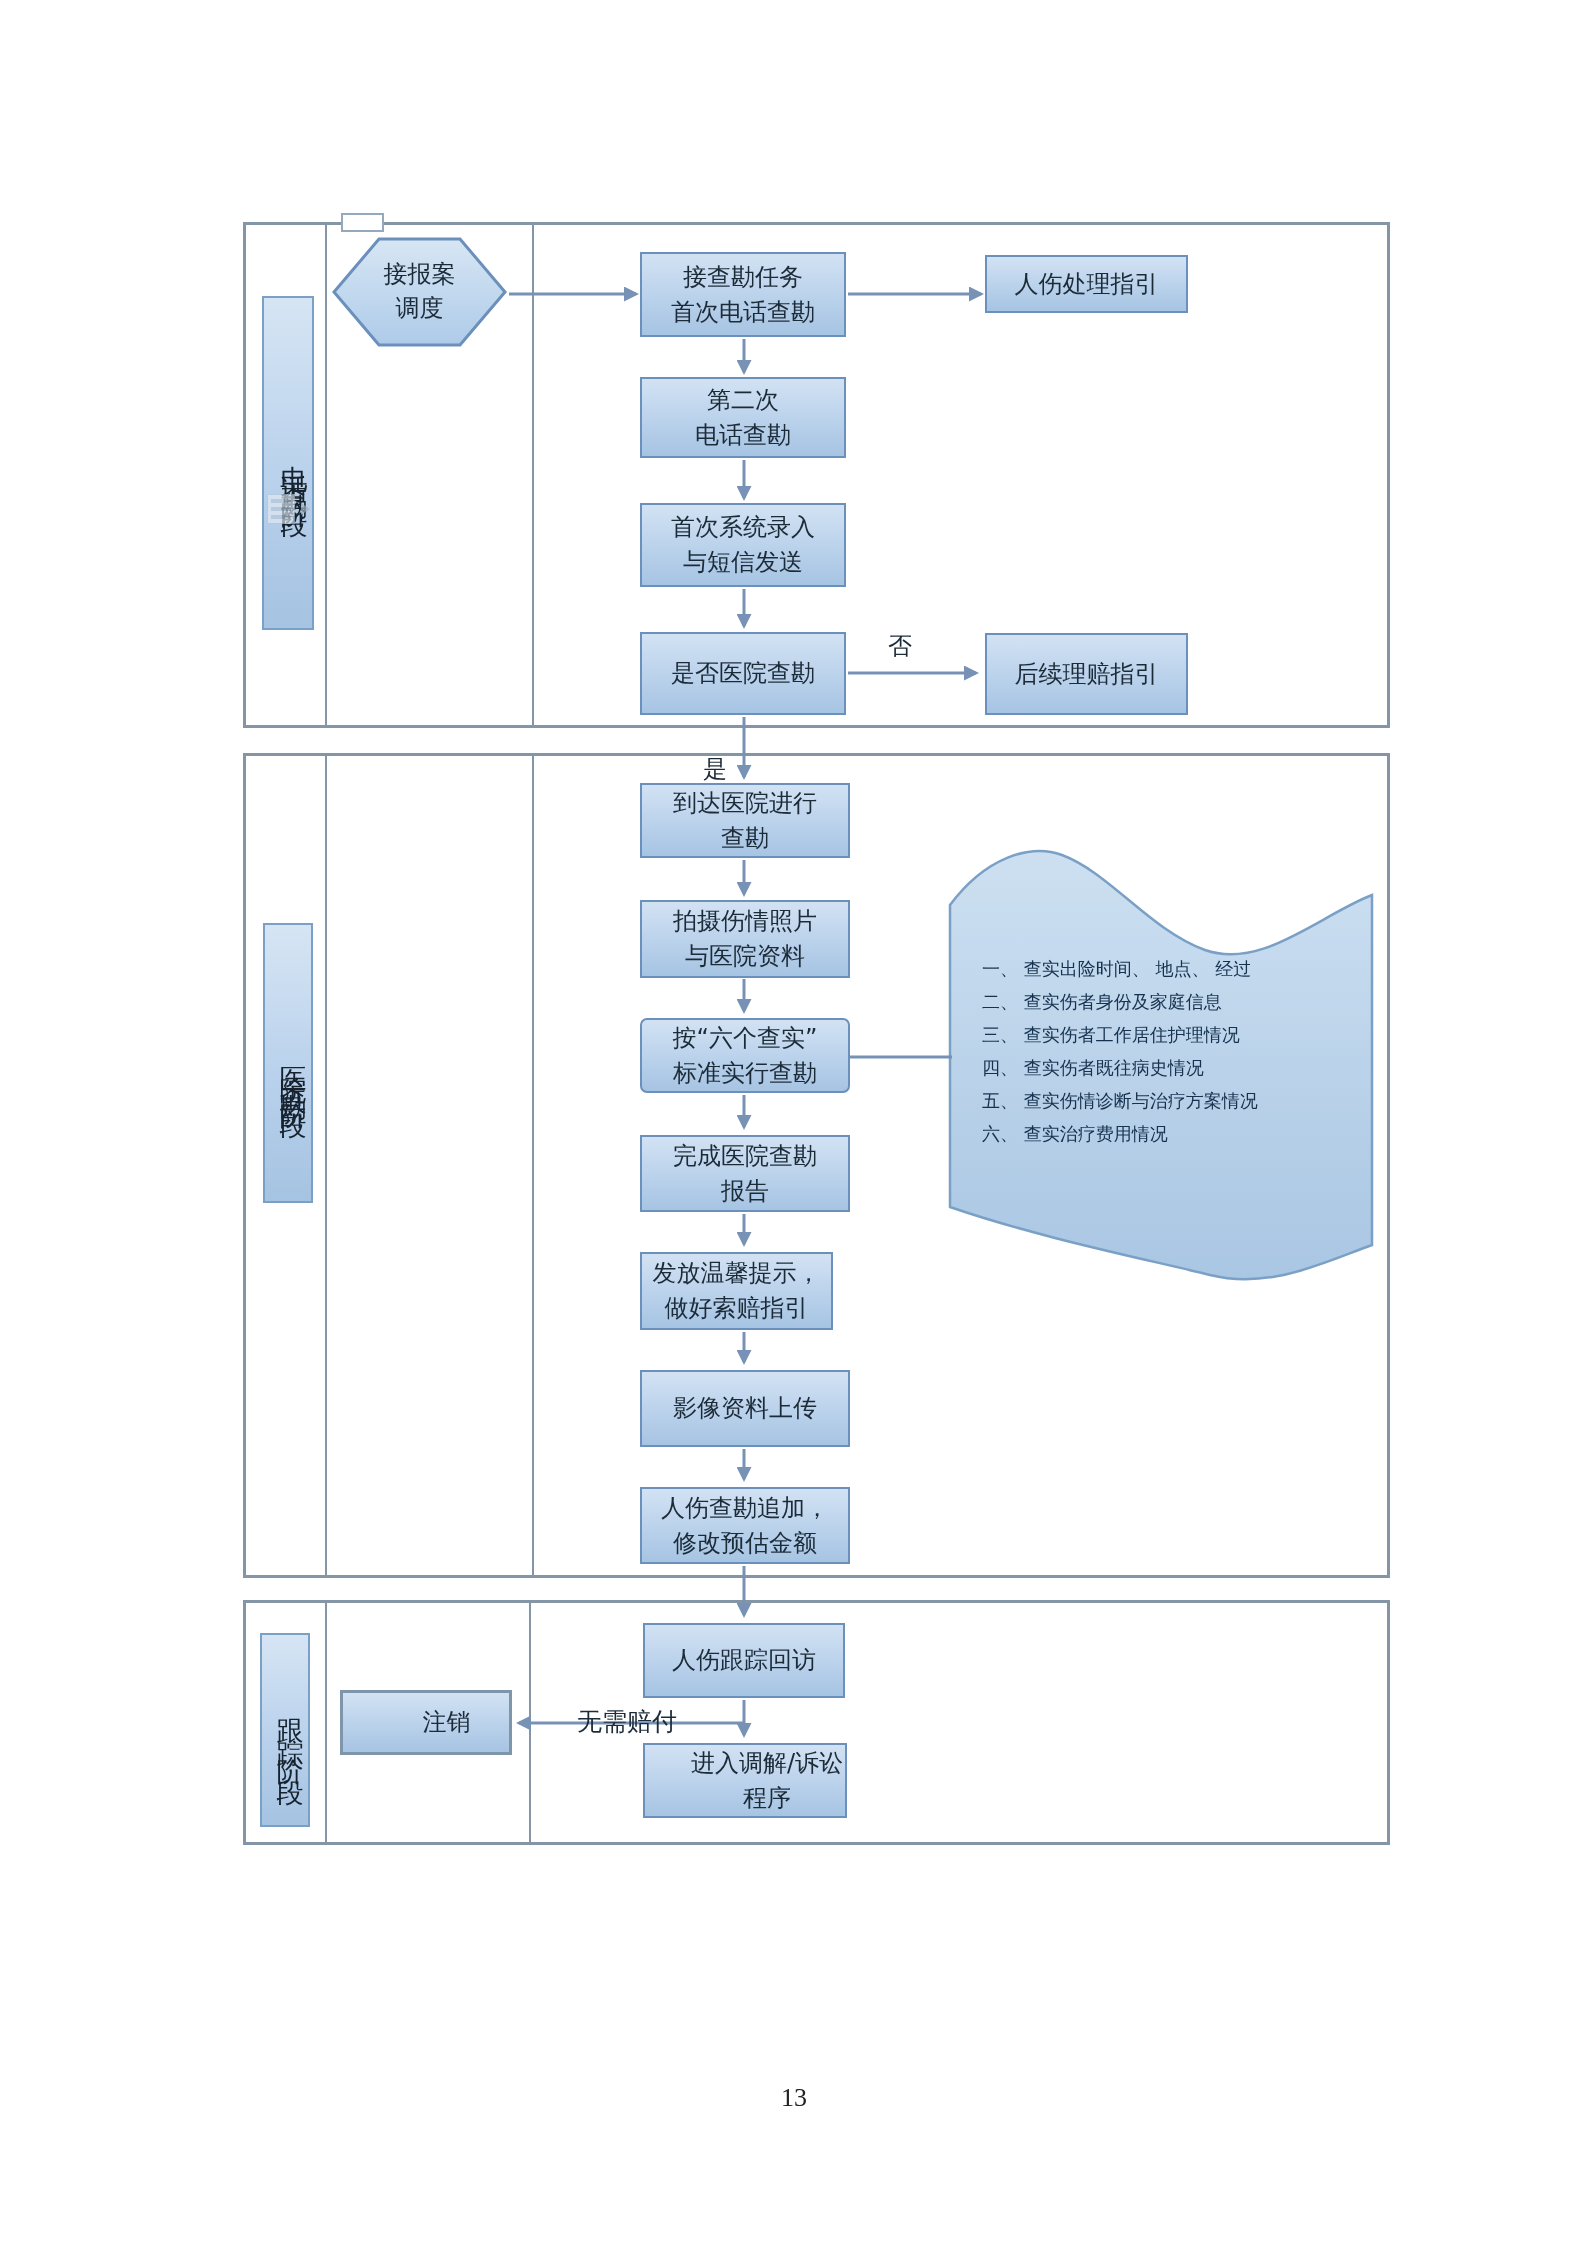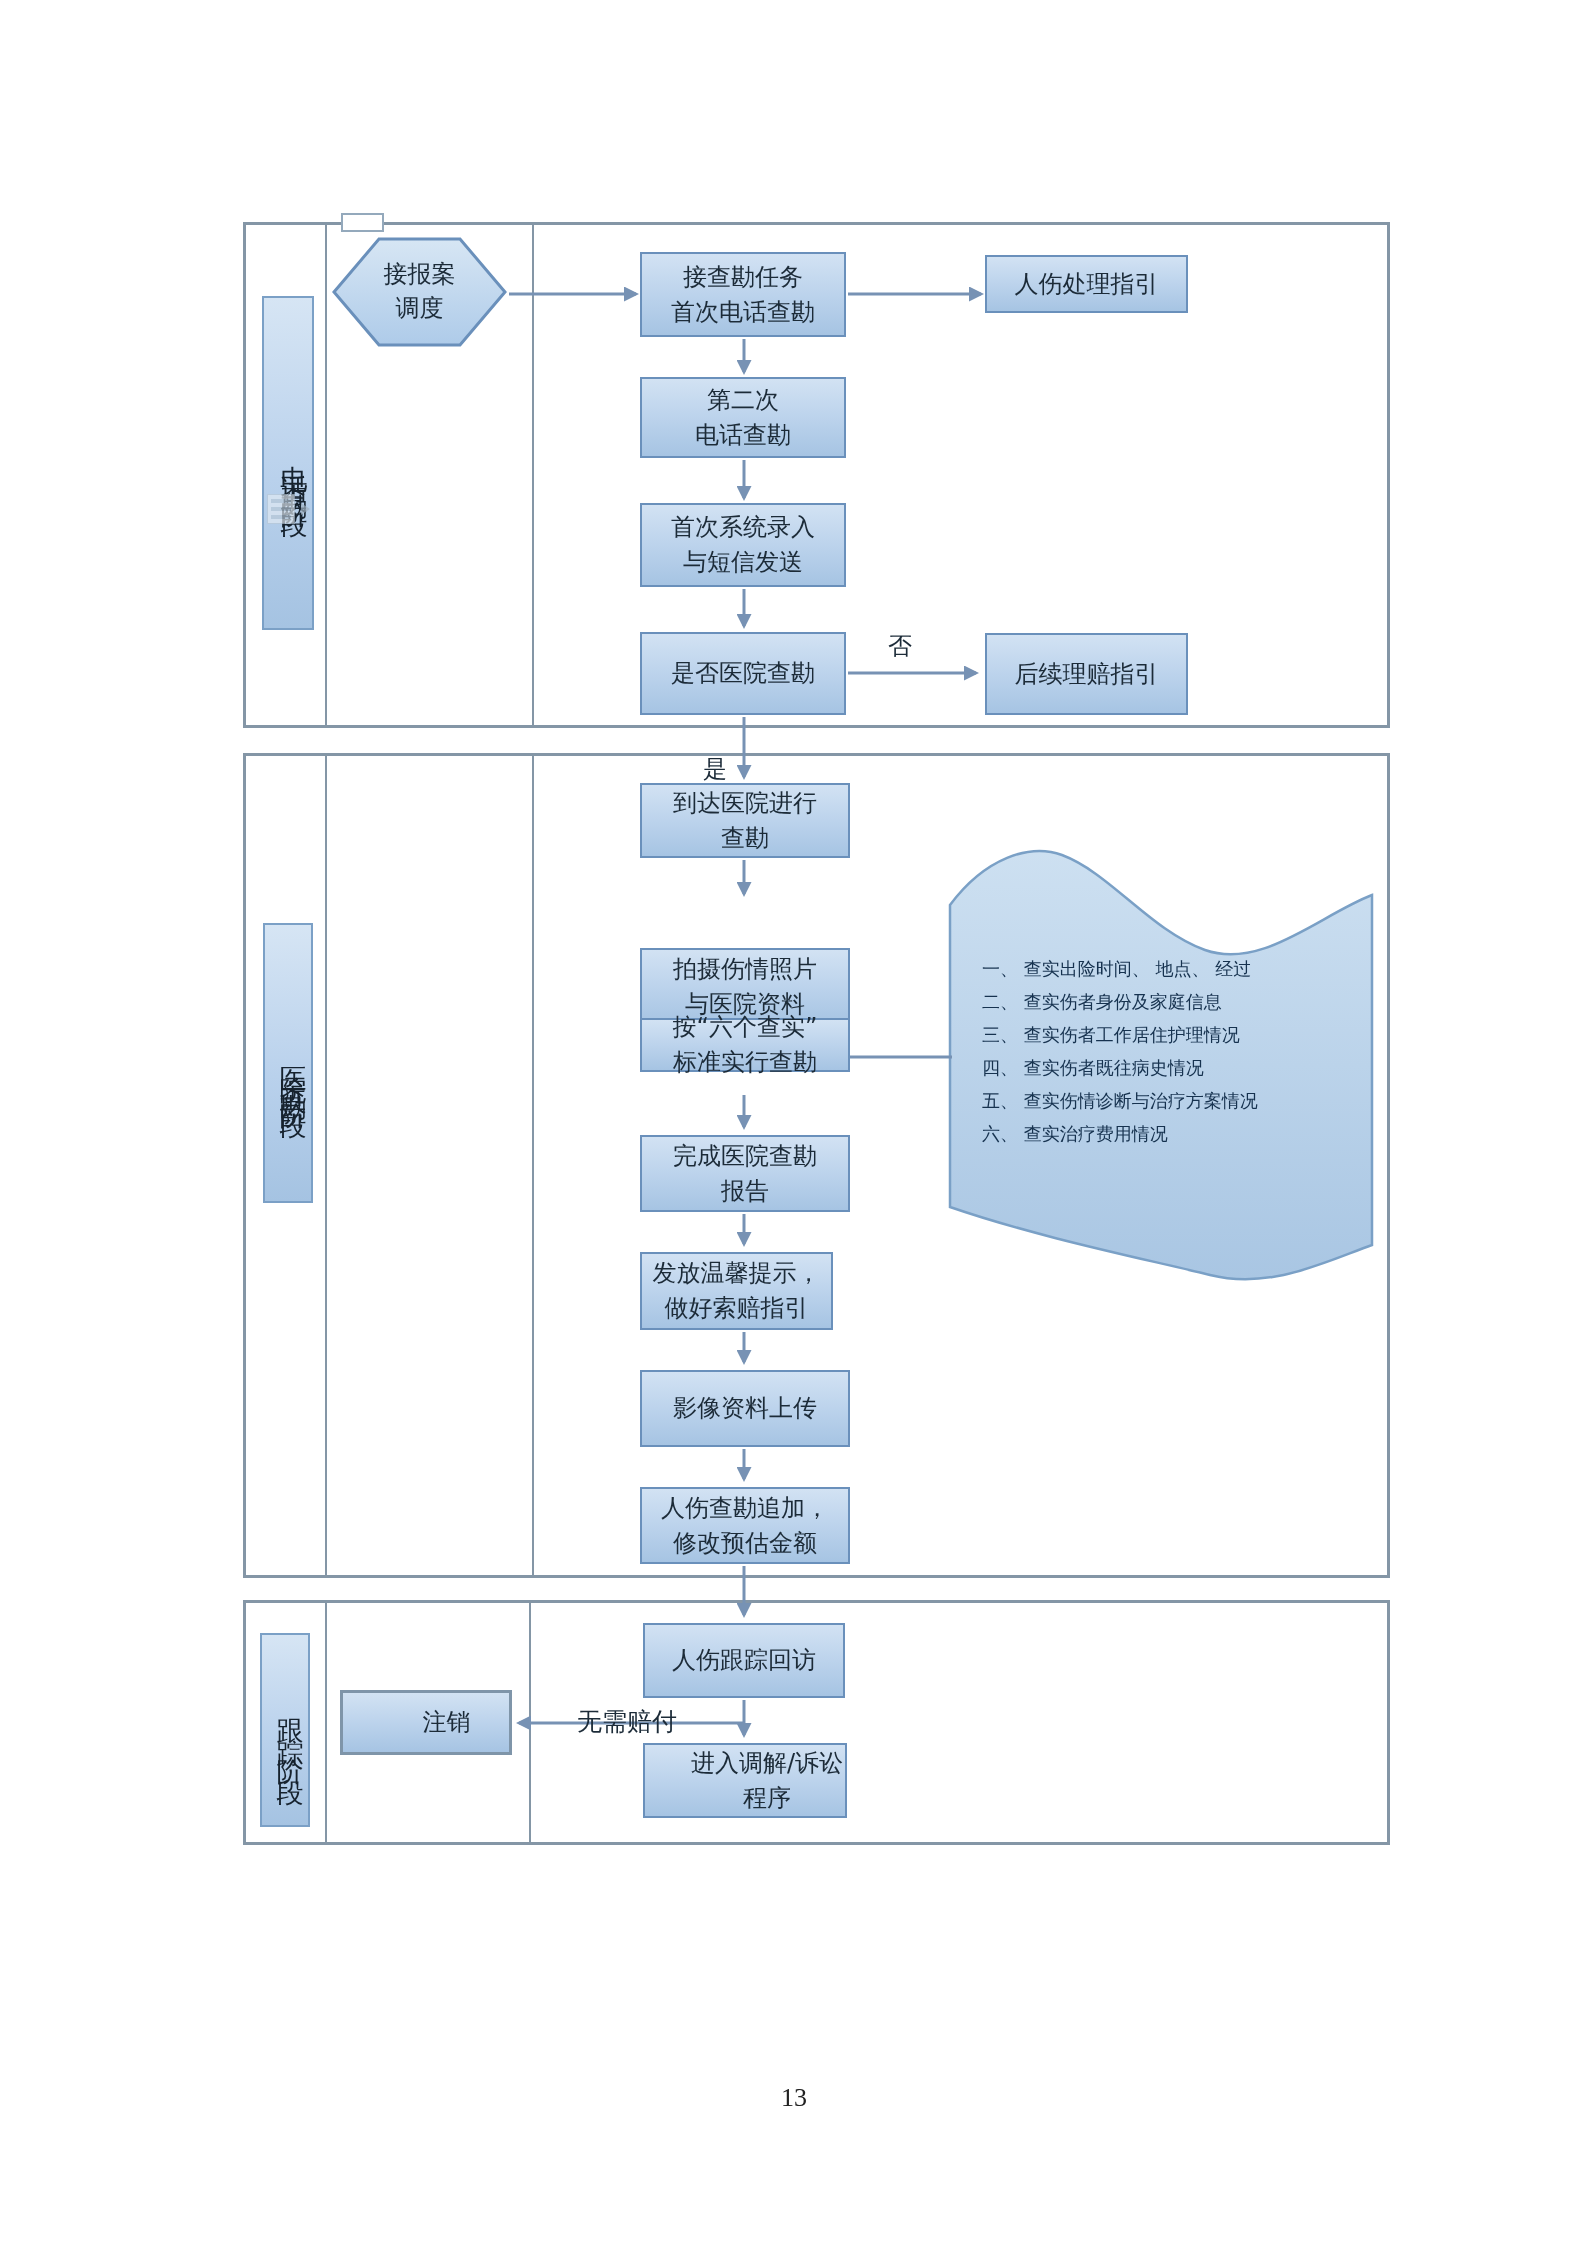--- a/index.html
+++ b/index.html
@@ -174,26 +174,26 @@
   </div>
 
 <div class="edge-label" style="left:875px;top:630px;width:50px;">否</div>
 <div class="edge-label" style="left:695px;top:753px;width:40px;">是</div>
 
 <div class="fbox" style="left:640px;top:783px;width:210px;height:75px;">
   <span>到达医院进行
 查勘</span>
   </div>
 
-<div class="fbox" style="left:640px;top:948px;width:210px;height:78px;">
+<div class="fbox" style="left:640px;top:900px;width:210px;height:78px;">
   <span>拍摄伤情照片
 与医院资料</span>
   </div>
 
-<div class="fbox" style="left:640px;top:1018px;width:210px;height:54px;">
+<div class="fbox" style="left:640px;top:1018px;width:210px;height:75px;border-radius:7px;">
   <span>按“六个查实”
 标准实行查勘</span>
   </div>
 
 <div class="fbox" style="left:640px;top:1135px;width:210px;height:77px;">
   <span>完成医院查勘
 报告</span>
   </div>
 
 <div class="fbox" style="left:640px;top:1252px;width:193px;height:78px;">

